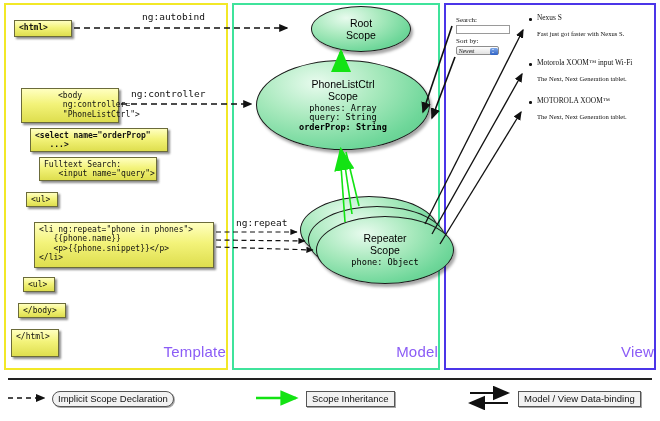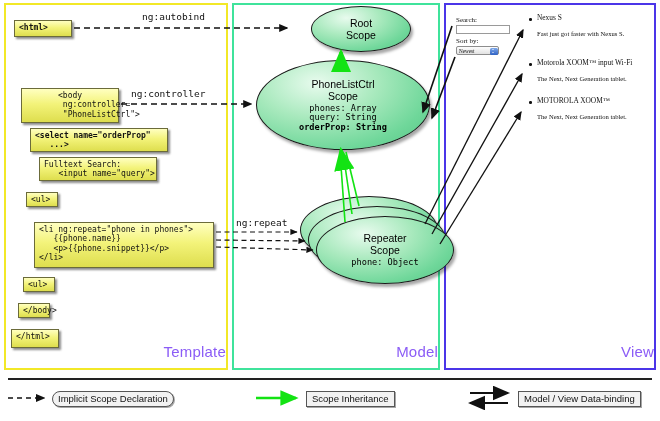--- a/index.html
+++ b/index.html
@@ -107,23 +107,23 @@
 
   <div class="codebox" style="left:26px;top:192px;width:32px;height:15px;">&lt;ul&gt;</div>
 
   <div class="codebox" style="left:34px;top:222px;width:180px;height:46px;">&lt;li ng:repeat="phone in phones"&gt;
    {{phone.name}}
    &lt;p&gt;{{phone.snippet}}&lt;/p&gt;
 &lt;/li&gt;</div>
 
   <div class="codebox" style="left:23px;top:277px;width:32px;height:15px;">&lt;ul&gt;</div>
 
-  <div class="codebox" style="left:18px;top:303px;width:32px;height:15px;">&lt;/body&gt;</div>
-
-  <div class="codebox" style="left:11px;top:329px;width:48px;height:19px;">&lt;/html&gt;</div>
+  <div class="codebox" style="left:18px;top:303px;width:48px;height:15px;">&lt;/body&gt;</div>
+
+  <div class="codebox" style="left:11px;top:329px;width:48px;height:28px;">&lt;/html&gt;</div>
 
   <div class="ellipse" style="left:311px;top:6px;width:98px;height:44px;">
     <div class="title">Root<br>Scope</div>
   </div>
 
   <div class="ellipse" style="left:256px;top:60px;width:172px;height:88px;">
     <div class="title">PhoneListCtrl<br>Scope</div>
     <div class="props"><span>phones: Array</span><br><span>query: String</span><br><b>orderProp: String</b></div>
   </div>
 

